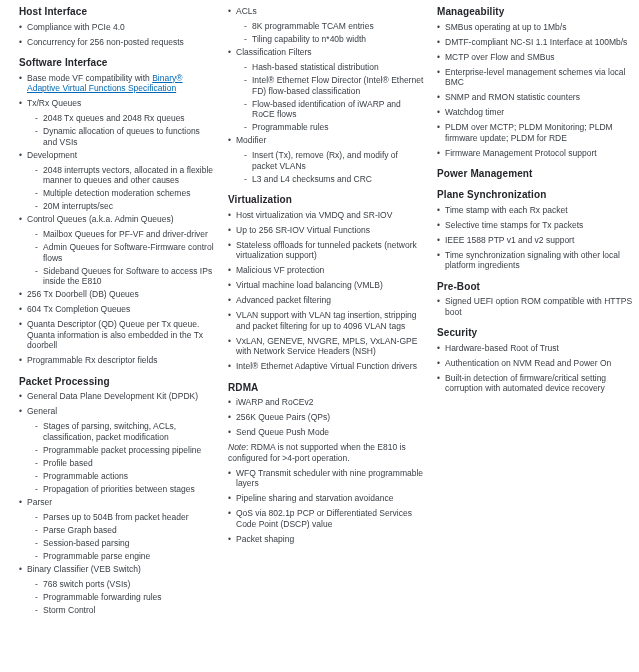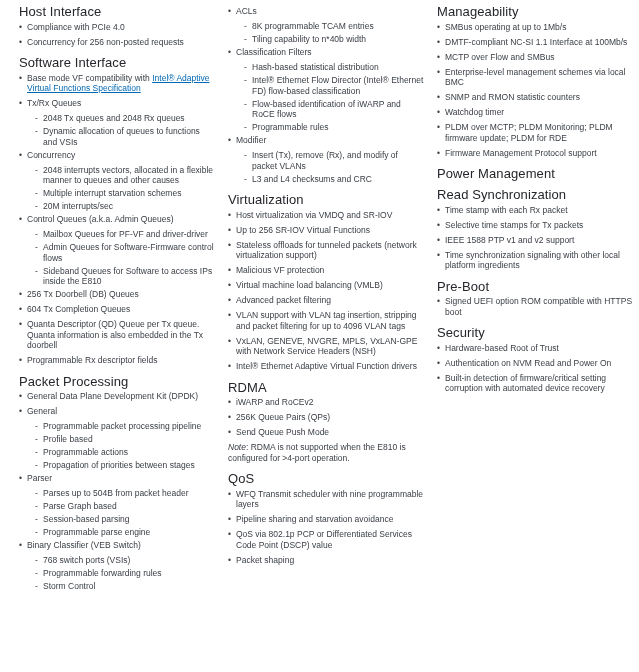--- a/index.html
+++ b/index.html
@@ -15,22 +15,22 @@
     font-family:"Liberation Sans","DejaVu Sans",sans-serif;
     font-size:8.5px;line-height:10.5px;color:var(--body);
   }
   .page{
     display:flex;gap:13px;
     padding:6px 5px 0 19px;
     box-sizing:border-box;
   }
   .col{width:196px;flex:0 0 196px;}
   .h{
-    font-weight:normal;color:var(--heading);
-    font-size:13px;line-height:11px;
+    font-weight:bold;color:var(--heading);
+    font-size:10px;line-height:11px;
     margin:10px 0 4.5px 0;
     letter-spacing:.1px;
   }
   .col > .h:first-child{margin-top:0;}
   .b{
     position:relative;padding-left:8px;
     margin:0 0 4.5px 0;
   }
   .b::before{
     content:"•";
@@ -55,39 +55,40 @@
 </style>
 </head>
 <body>
 
 <div class="page">
   <div class="col">
       <div class="h">Host Interface</div>
       <div class="b"><span>Compliance with PCIe 4.0</span></div>
       <div class="b"><span>Concurrency for 256 non-posted requests</span></div>
       <div class="h">Software Interface</div>
-      <div class="b"><span>Base mode VF compatibility with </span><a class="link">Intel® Adaptive Virtual Functions Specification</a></div>
+      <div class="b"><span>Base mode VF compatibility with </span><a class="link">Binary® Adaptive Virtual Functions Specification</a></div>
       <div class="b"><span>Tx/Rx Queues</span></div>
       <div class="s"><span>2048 Tx queues and 2048 Rx queues</span></div>
       <div class="s"><span>Dynamic allocation of queues to functions and VSIs</span></div>
-      <div class="b"><span>Concurrency</span></div>
+      <div class="b"><span>Development</span></div>
       <div class="s"><span>2048 interrupts vectors, allocated in a flexible manner to queues and other causes</span></div>
-      <div class="s"><span>Multiple interrupt starvation schemes</span></div>
+      <div class="s"><span>Multiple detection moderation schemes</span></div>
       <div class="s"><span>20M interrupts/sec</span></div>
       <div class="b"><span>Control Queues (a.k.a. Admin Queues)</span></div>
       <div class="s"><span>Mailbox Queues for PF-VF and driver-driver</span></div>
       <div class="s"><span>Admin Queues for Software-Firmware control flows</span></div>
       <div class="s"><span>Sideband Queues for Software to access IPs inside the E810</span></div>
       <div class="b"><span>256 Tx Doorbell (DB) Queues</span></div>
       <div class="b"><span>604 Tx Completion Queues</span></div>
       <div class="b"><span>Quanta Descriptor (QD) Queue per Tx queue. Quanta information is also embedded in the Tx doorbell</span></div>
       <div class="b"><span>Programmable Rx descriptor fields</span></div>
       <div class="h">Packet Processing</div>
       <div class="b"><span>General Data Plane Development Kit (DPDK)</span></div>
       <div class="b"><span>General</span></div>
+      <div class="s"><span>Stages of parsing, switching, ACLs, classification, packet modification</span></div>
       <div class="s"><span>Programmable packet processing pipeline</span></div>
       <div class="s"><span>Profile based</span></div>
       <div class="s"><span>Programmable actions</span></div>
       <div class="s"><span>Propagation of priorities between stages</span></div>
       <div class="b"><span>Parser</span></div>
       <div class="s"><span>Parses up to 504B from packet header</span></div>
       <div class="s"><span>Parse Graph based</span></div>
       <div class="s"><span>Session-based parsing</span></div>
       <div class="s"><span>Programmable parse engine</span></div>
       <div class="b"><span>Binary Classifier (VEB Switch)</span></div>
@@ -115,38 +116,37 @@
       <div class="b"><span>Virtual machine load balancing (VMLB)</span></div>
       <div class="b"><span>Advanced packet filtering</span></div>
       <div class="b"><span>VLAN support with VLAN tag insertion, stripping and packet filtering for up to 4096 VLAN tags</span></div>
       <div class="b"><span>VxLAN, GENEVE, NVGRE, MPLS, VxLAN-GPE with Network Service Headers (NSH)</span></div>
       <div class="b"><span>Intel® Ethernet Adaptive Virtual Function drivers</span></div>
       <div class="h">RDMA</div>
       <div class="b"><span>iWARP and RoCEv2</span></div>
       <div class="b"><span>256K Queue Pairs (QPs)</span></div>
       <div class="b"><span>Send Queue Push Mode</span></div>
       <div class="note"><em>Note</em><span>: RDMA is not supported when the E810 is configured for &gt;4-port operation.</span></div>
-      <div class="h">QoS</div>
       <div class="b"><span>WFQ Transmit scheduler with nine programmable layers</span></div>
       <div class="b"><span>Pipeline sharing and starvation avoidance</span></div>
       <div class="b"><span>QoS via 802.1p PCP or Differentiated Services Code Point (DSCP) value</span></div>
       <div class="b"><span>Packet shaping</span></div>
     </div>
   <div class="col">
       <div class="h">Manageability</div>
       <div class="b"><span>SMBus operating at up to 1Mb/s</span></div>
       <div class="b"><span>DMTF-compliant NC-SI 1.1 Interface at 100Mb/s</span></div>
       <div class="b"><span>MCTP over Flow and SMBus</span></div>
       <div class="b"><span>Enterprise-level management schemes via local BMC</span></div>
       <div class="b"><span>SNMP and RMON statistic counters</span></div>
       <div class="b"><span>Watchdog timer</span></div>
       <div class="b"><span>PLDM over MCTP; PLDM Monitoring; PLDM firmware update; PLDM for RDE</span></div>
       <div class="b"><span>Firmware Management Protocol support</span></div>
       <div class="h">Power Management</div>
-      <div class="h">Read Synchronization</div>
+      <div class="h">Plane Synchronization</div>
       <div class="b"><span>Time stamp with each Rx packet</span></div>
       <div class="b"><span>Selective time stamps for Tx packets</span></div>
       <div class="b"><span>IEEE 1588 PTP v1 and v2 support</span></div>
       <div class="b"><span>Time synchronization signaling with other local platform ingredients</span></div>
       <div class="h">Pre-Boot</div>
       <div class="b"><span>Signed UEFI option ROM compatible with HTTPS boot</span></div>
       <div class="h">Security</div>
       <div class="b"><span>Hardware-based Root of Trust</span></div>
       <div class="b"><span>Authentication on NVM Read and Power On</span></div>
       <div class="b"><span>Built-in detection of firmware/critical setting corruption with automated device recovery</span></div>

